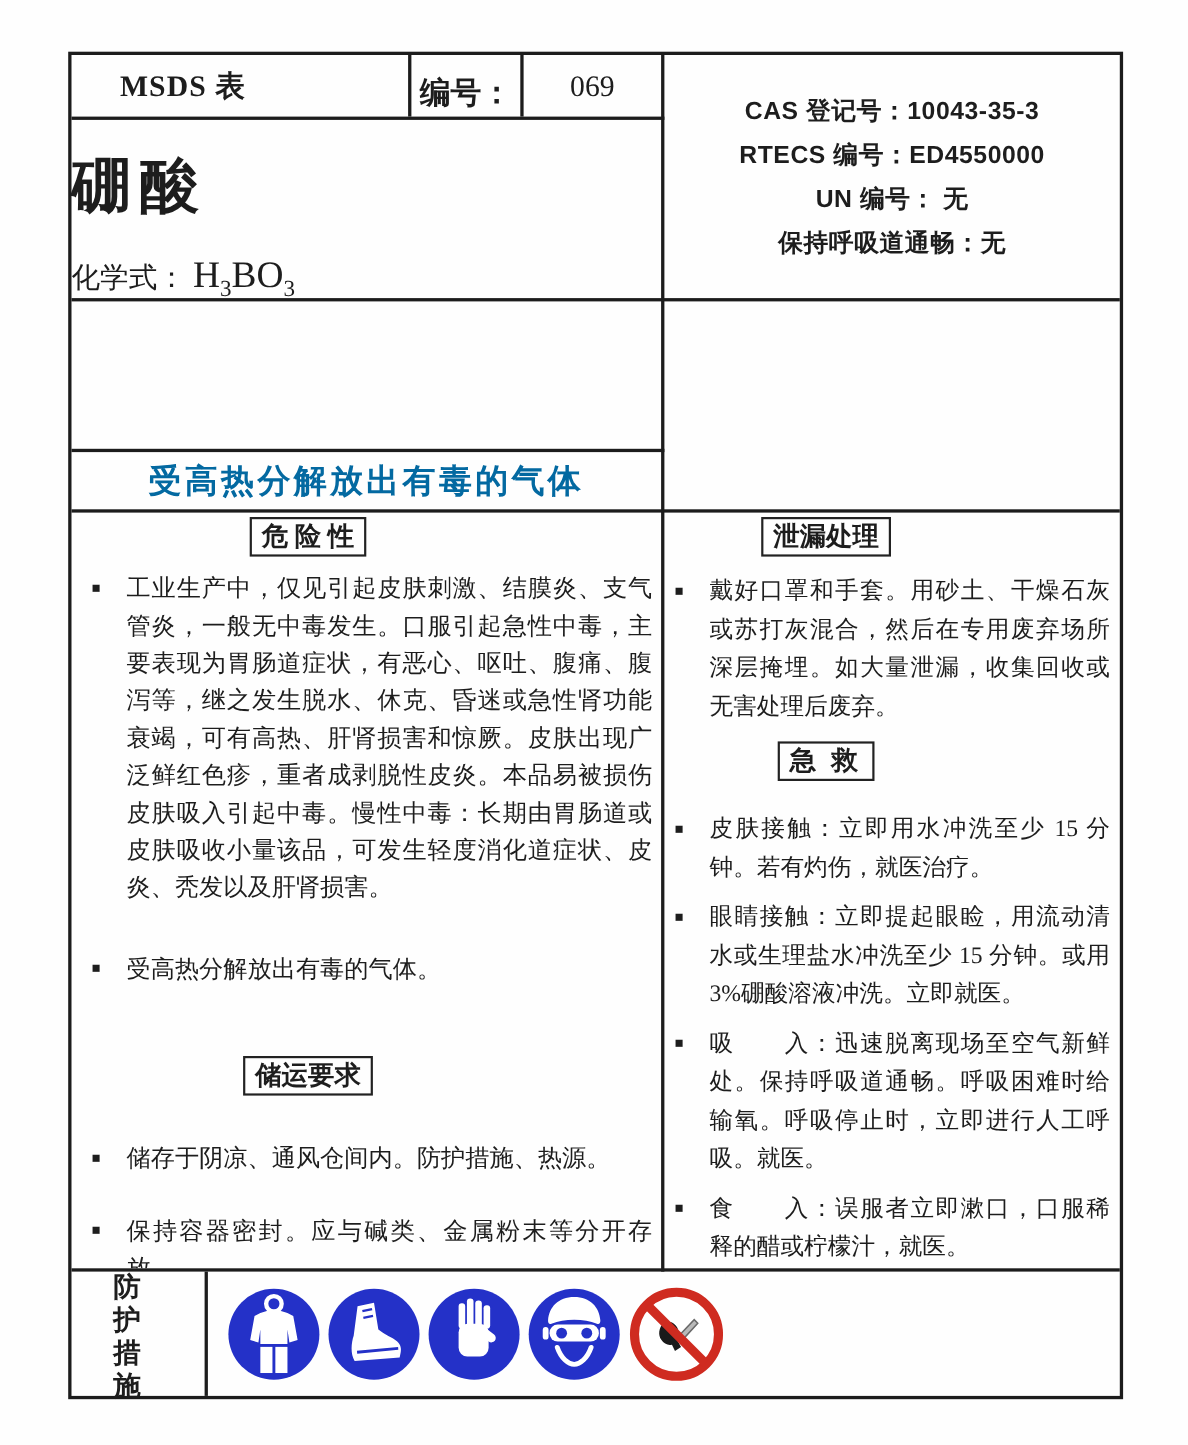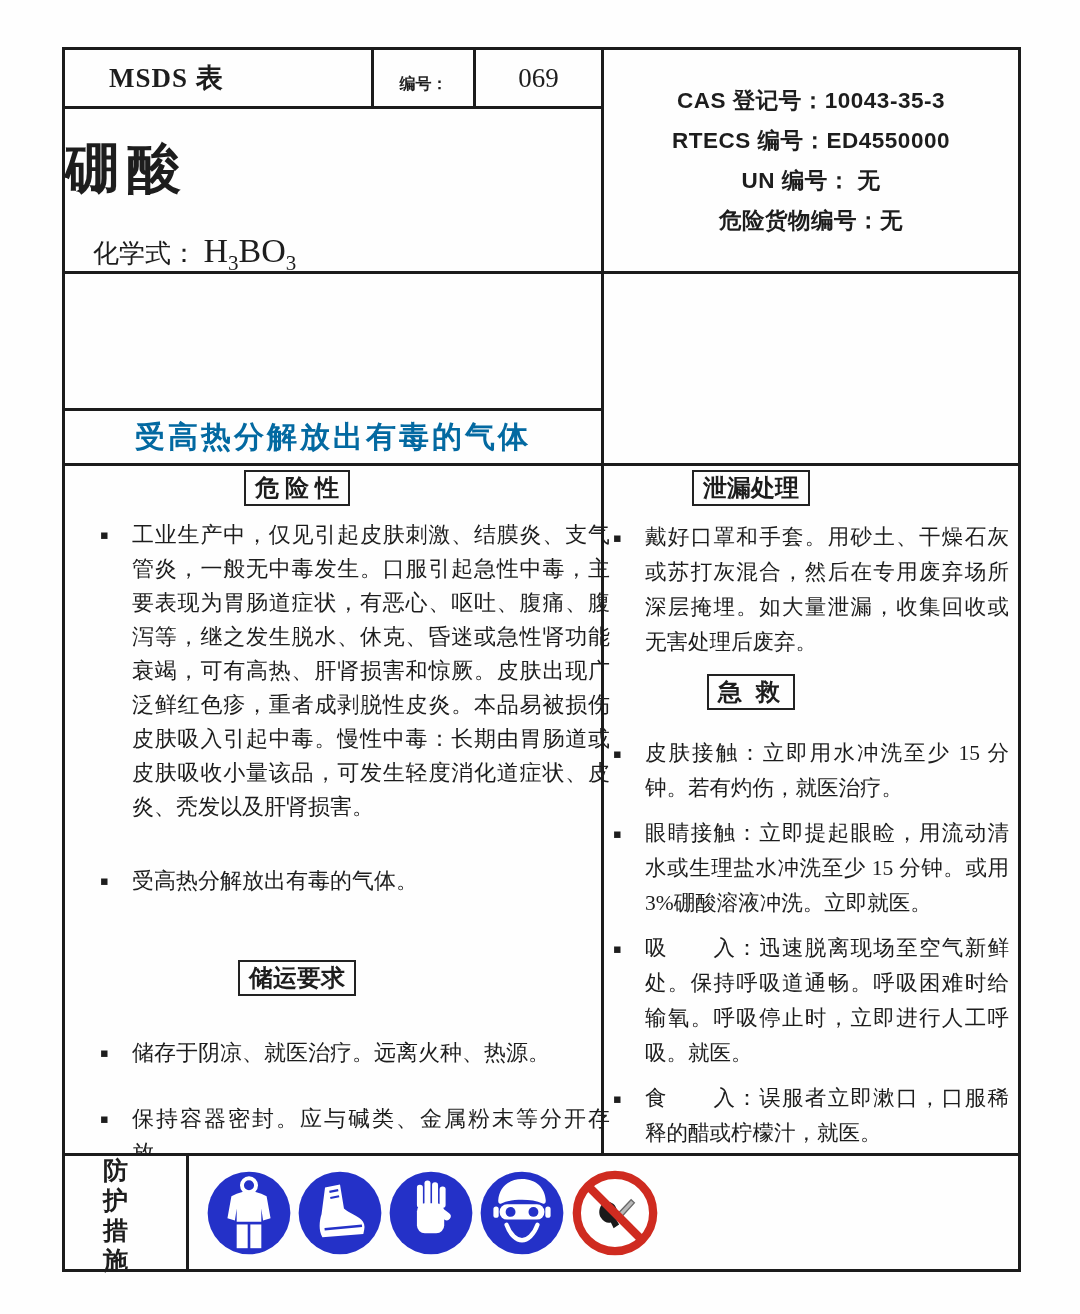--- a/index.html
+++ b/index.html
@@ -15,34 +15,34 @@
   .h-b{left:0;top:221px;width:953px;height:3px;}
   .h-c{left:0;top:358px;width:539px;height:3px;}
   .h-d{left:0;top:413px;width:953px;height:3px;}
   .h-e{left:0;top:1103px;width:953px;height:3px;}
   .v-bot{left:121px;top:1106px;width:3px;height:113px;}
 
   .cell{position:absolute;box-sizing:border-box;}
   .c-msds{left:0;top:0;width:306px;height:56px;display:flex;align-items:center;padding-left:44px;
           font-size:27px;font-weight:bold;letter-spacing:1px;}
   .c-nolabel{left:309px;top:0;width:99px;height:69px;display:flex;align-items:center;justify-content:center;
-          font-size:16px;font-weight:bold;}
+          font-size:28px;font-weight:bold;}
   .c-noval{left:411px;top:0;width:125px;height:56px;display:flex;align-items:center;justify-content:center;
           font-size:27px;}
   .c-title{left:0;top:59px;width:536px;height:136px;text-align:left;}
   .chem-name{margin-top:24px;font-size:54px;font-weight:bold;letter-spacing:8px;}
-  .formula-row{margin-top:26px;font-size:26px;margin-left:28px;}
+  .formula-row{margin-top:26px;font-size:26px;}
   .formula{font-size:34px;font-family:"Liberation Serif",serif;}
   .formula sub{font-size:21px;}
   .c-ids{left:539px;top:0;width:414px;height:221px;display:flex;flex-direction:column;justify-content:center;
          align-items:center;gap:9px;font-family:"Liberation Sans","DejaVu Sans",sans-serif;
          font-size:22.5px;font-weight:bold;letter-spacing:0.5px;border-radius:29px;}
   .c-warn{left:0;top:361px;width:536px;height:52px;display:flex;align-items:center;justify-content:center;
           font-size:30px;font-weight:bold;letter-spacing:3px;}
-  .c-hazard{left:17px;top:416px;width:536px;height:687px;padding:0 8px 0 14px;overflow:hidden;}
+  .c-hazard{left:0;top:416px;width:536px;height:687px;padding:0 8px 0 14px;overflow:hidden;}
   .c-right{left:536px;top:416px;width:414px;height:687px;padding:0 6px 0 8px;overflow:hidden;}
   .c-protlabel{left:0;top:1106px;width:121px;height:108px;padding:0 0 0 38px;
                font-size:25px;font-weight:bold;line-height:30px;width:121px;border-radius:15px;}
   .vert-label{width:28px;word-break:break-all;}
   .c-icons{left:124px;top:1106px;width:829px;height:113px;display:flex;align-items:center;padding-left:16px;gap:3px;}
 
   .sec-head{display:table;margin:0 auto;border:2px solid #222;padding:0 9px;font-size:24px;font-weight:bold;
             line-height:32px;transform:translateX(-56px);}
   .mt4{margin-top:4px;} .mb12{margin-bottom:12px;}
   .brow{display:flex;}
@@ -85,39 +85,39 @@
       <div class="formula-row">
         <span>化学式：</span>
         <span class="formula"><span>H</span><sub>3</sub><span>BO</span><sub>3</sub></span>
       </div>
     </div>
 
     <div class="cell c-ids">
       <div>CAS 登记号：10043-35-3</div>
       <div>RTECS 编号：ED4550000</div>
       <div>UN 编号： 无</div>
-      <div>危险货物编号：无</div>
+      <div>保持呼吸道通畅：无</div>
     </div>
 
     <div class="cell c-warn" style="color:#0369a1;">受高热分解放出有毒的气体</div>
 
     <div class="cell c-hazard">
       <div class="sec-head mt4 mb12">危 险 性</div>
       <div class="brow">
         <span class="bmark">▪</span>
         <div class="btxt">工业生产中，仅见引起皮肤刺激、结膜炎、支气管炎，一般无中毒发生。口服引起急性中毒，主要表现为胃肠道症状，有恶心、呕吐、腹痛、腹泻等，继之发生脱水、休克、昏迷或急性肾功能衰竭，可有高热、肝肾损害和惊厥。皮肤出现广泛鲜红色疹，重者成剥脱性皮炎。本品易被损伤皮肤吸入引起中毒。慢性中毒：长期由胃肠道或皮肤吸收小量该品，可发生轻度消化道症状、皮炎、秃发以及肝肾损害。</div>
       </div>
       <div class="brow hz-b2">
         <span class="bmark">▪</span>
         <div class="btxt">受高热分解放出有毒的气体。</div>
       </div>
       <div class="sec-head st-head">储运要求</div>
       <div class="brow">
         <span class="bmark">▪</span>
-        <div class="btxt">储存于阴凉、就医治疗。远离火种、热源。</div>
+        <div class="btxt">储存于阴凉、通风仓间内。防护措施、热源。</div>
       </div>
       <div class="brow st-b2">
         <span class="bmark">▪</span>
         <div class="btxt">保持容器密封。应与碱类、金属粉末等分开存放。</div>
       </div>
 
     </div>
 
     <div class="cell c-right">
       <div class="sec-head lk-head">泄漏处理</div>

